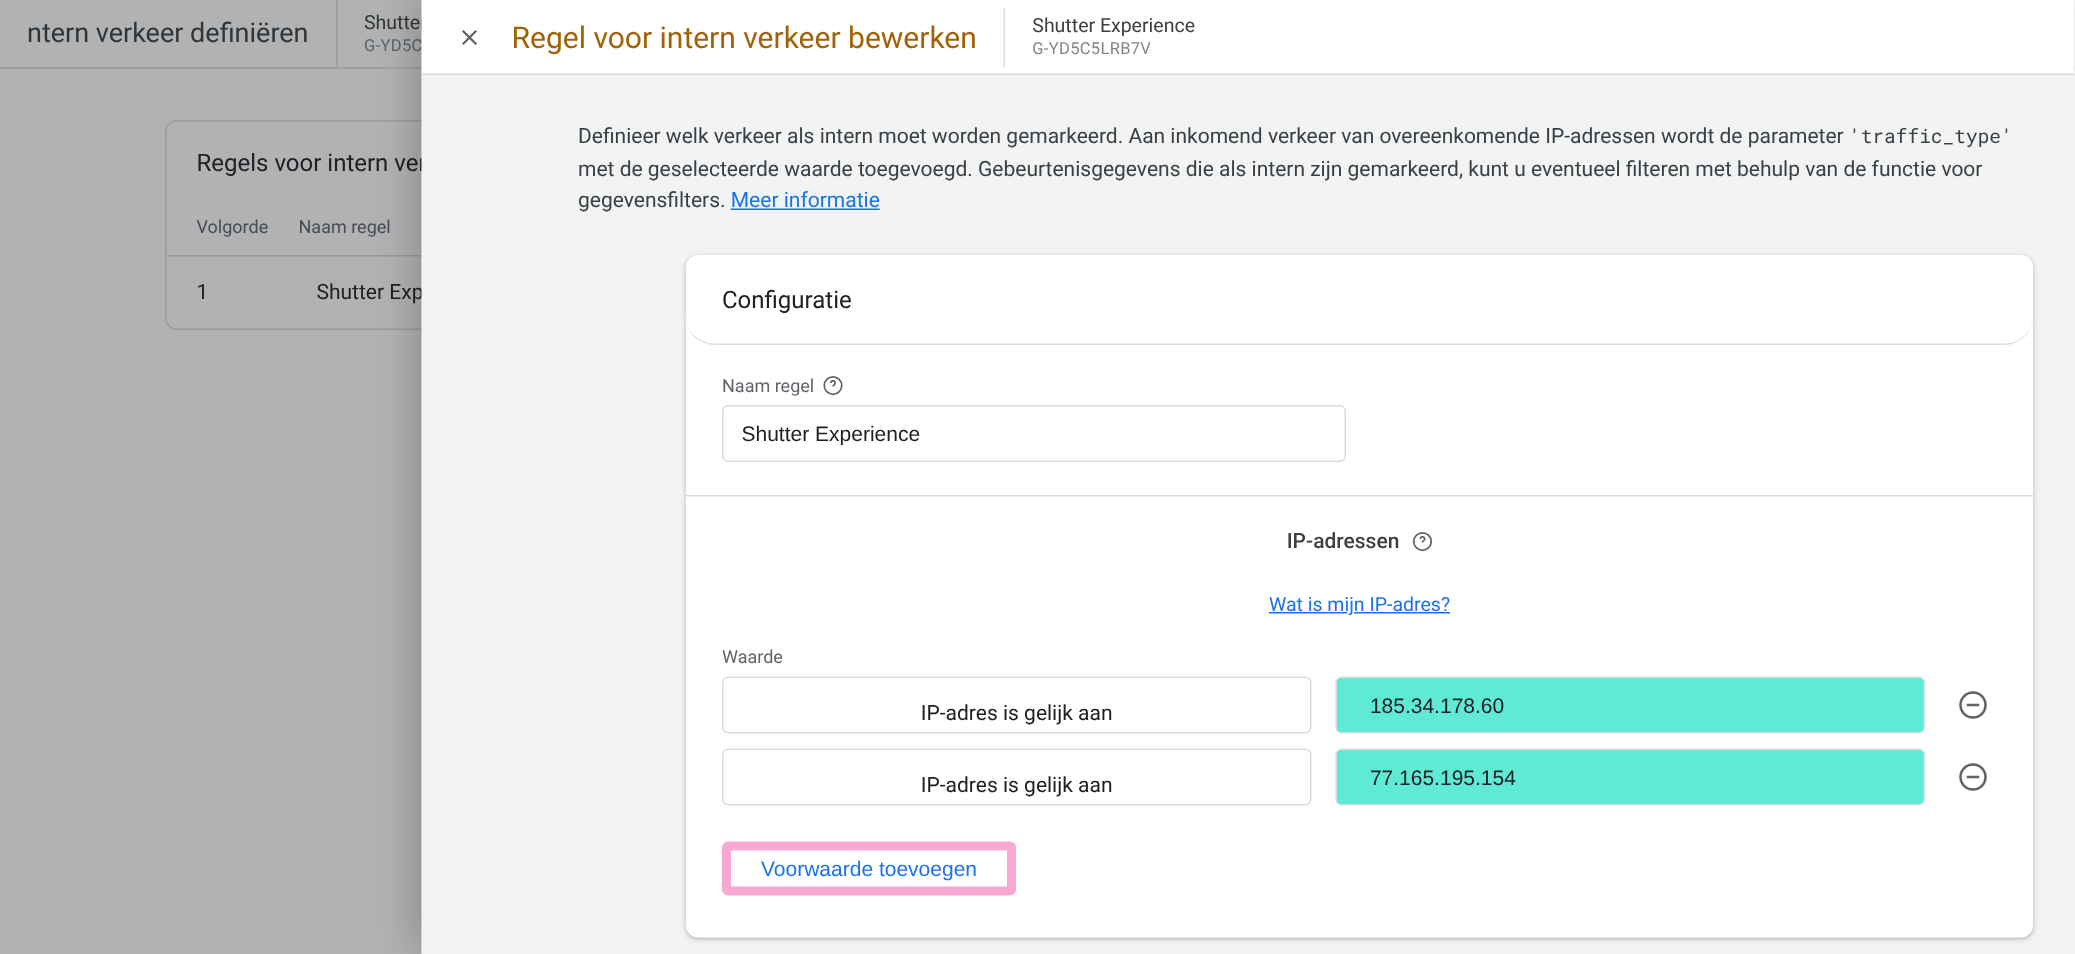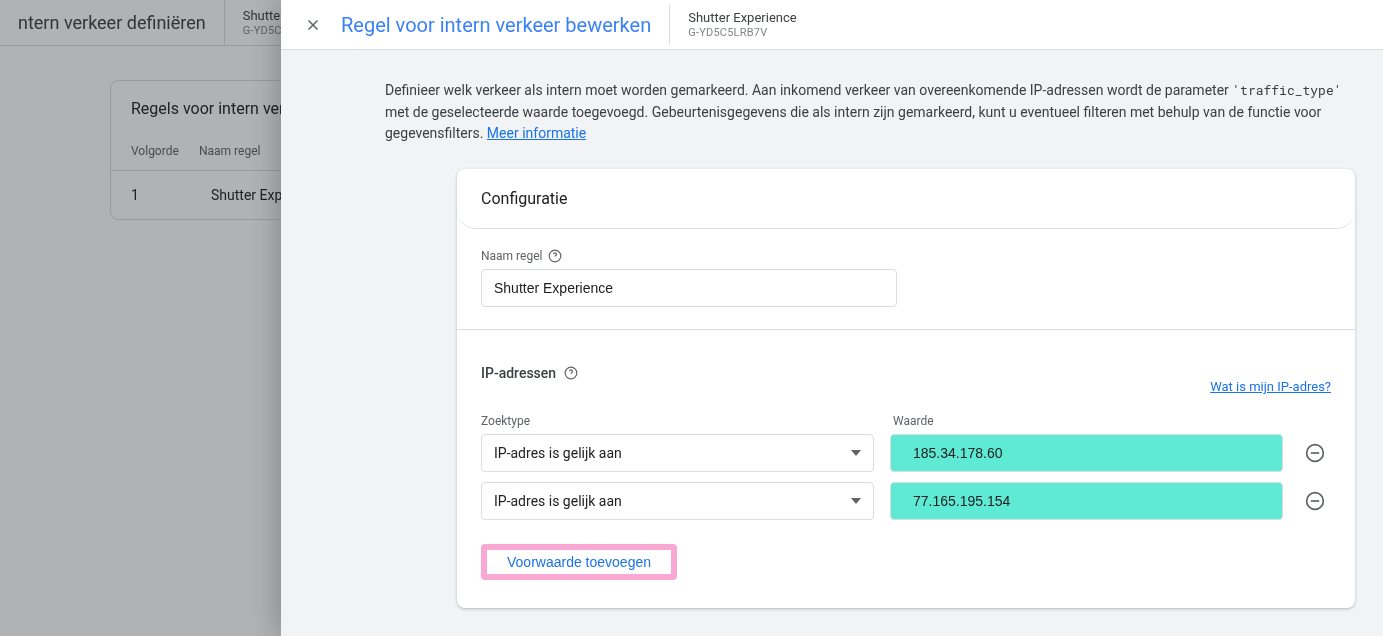--- a/index.html
+++ b/index.html
@@ -107,21 +107,21 @@
       border-radius: 50%;
       display: flex;
       align-items: center;
       justify-content: center;
       color: #5f6368;
       cursor: pointer;
       margin-right: 8px;
     }
     .panel-title {
       font-size: 20px;
-      color: #3b82f6;
+      color: #a16207;
       padding-right: 18px;
     }
     .panel-prop-segment {
       display: flex;
       flex-direction: column;
       justify-content: center;
       padding: 0 18px;
       border-left: 1px solid #dadce0;
       height: 40px;
       line-height: 1.2;
@@ -184,20 +184,21 @@
     }
     .field-group { margin-bottom: 22px; }
 
     .section-hr { border: none; border-top: 1px solid #dadce0; margin: 0 -24px 22px; }
 
     .ip-section-head {
       display: flex;
       align-items: center;
       justify-content: space-between;
       margin-bottom: 20px;
+      flex-direction: column;
     }
     .ip-title {
       font-size: 14px;
       font-weight: 500;
       color: #3c4043;
       display: flex; align-items: center; gap: 8px;
     }
     .ip-link { color: #1a73e8; font-size: 13px; text-decoration: underline; cursor: pointer; margin-top: 27px; }
 
     .ip-columns { display: flex; gap: 16px; }
@@ -211,20 +212,21 @@
       height: 38px;
       border: 1px solid #dadce0;
       border-radius: 4px;
       padding: 16px 12px;
       display: flex;
       align-items: center;
       justify-content: space-between;
       background: #fff;
       cursor: pointer;
       color: #202124;
+      flex-direction: column;
     }
     .value-input {
       width: 396px;
       height: 38px;
       border: 1px solid #dadce0;
       border-radius: 4px;
       padding: 0 22px;
       font-size: 14px;
       color: #202124;
       background: #5eead4;
@@ -326,23 +328,20 @@
               <svg width="14" height="14" viewBox="0 0 24 24" fill="none" stroke="currentColor" stroke-width="2">
                   <circle cx="12" cy="12" r="10"></circle>
                   <path d="M9.5 9a2.5 2.5 0 015 .5c0 1.5-2.5 2-2.5 3.5M12 17h.01"></path>
                 </svg>
             </span>
           </div>
           <a class="ip-link">Wat is mijn IP-adres?</a>
         </div>
 
         <div class="ip-columns">
-          <div class="ip-col-match">
-              <div class="ip-label">Zoektype</div>
-            </div>
           <div class="ip-col-value">
               <div class="ip-label">Waarde</div>
             </div>
         </div>
 
         <div class="ip-row">
           <div class="select-box">
             <span>IP-adres is gelijk aan</span>
             <svg width="10" height="6" viewBox="0 0 10 6" fill="#5f6368">
                 <path d="M0 0l5 6 5-6z"></path>

